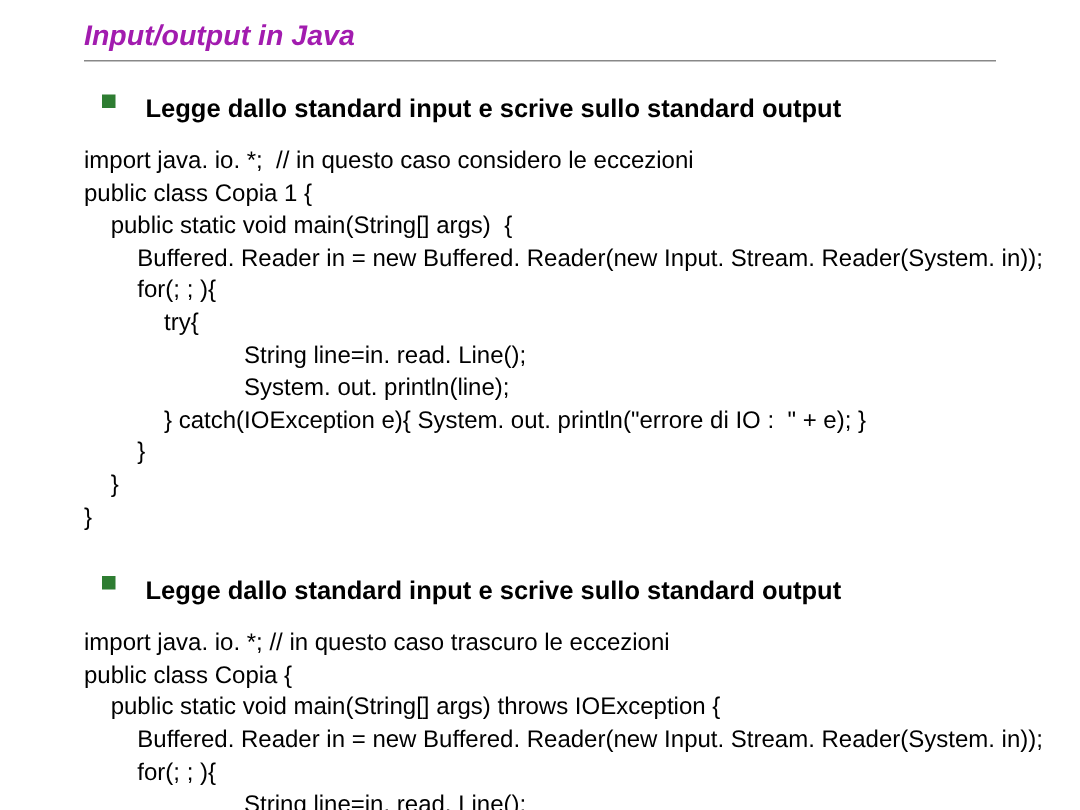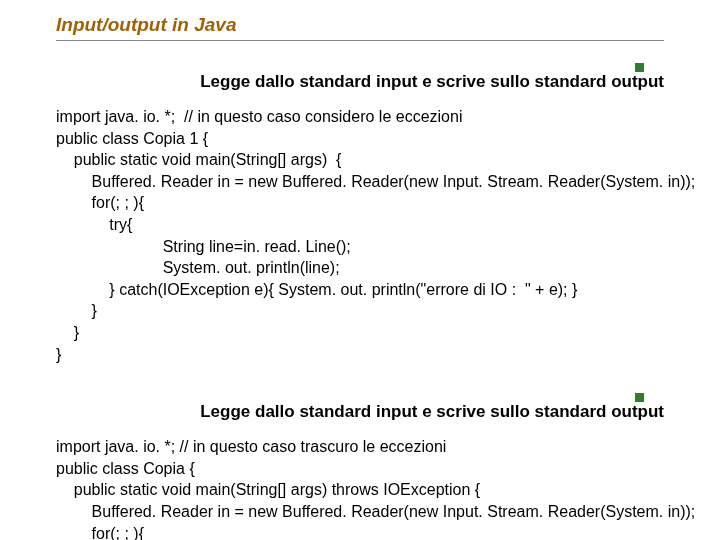--- a/index.html
+++ b/index.html
@@ -9,37 +9,36 @@
     height: 540px;
     font-family: Arial, Helvetica, sans-serif;
     background: #fff;
     overflow: hidden;
     box-sizing: border-box;
   }
   .slide {
     padding: 14px 56px 20px 56px;
   }
   .title {
-    color: #a16207;
+    color: #a21caf;
     font-size: 19px;
     font-weight: bold;
     font-style: italic;
     margin-bottom: 4px;
   }
   .hr {
     border: none;
     border-top: 1px solid #888;
     margin: 0 0 22px 0;
   }
   .bullet-row {
     display: flex;
-    align-items: flex-end;
+    align-items: flex-start;
     margin-bottom: 14px;
     padding-left: 12px;
-    flex-direction: column;
   }
   .bullet-icon {
     width: 9px;
     height: 9px;
     background: #2e7d32;
     margin-right: 20px;
     flex-shrink: 0;
   }
   .bullet-text {
     font-size: 17px;

